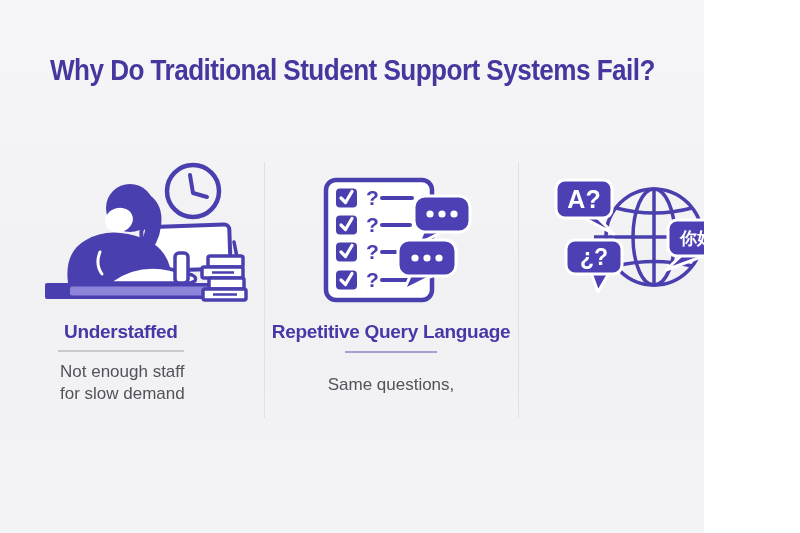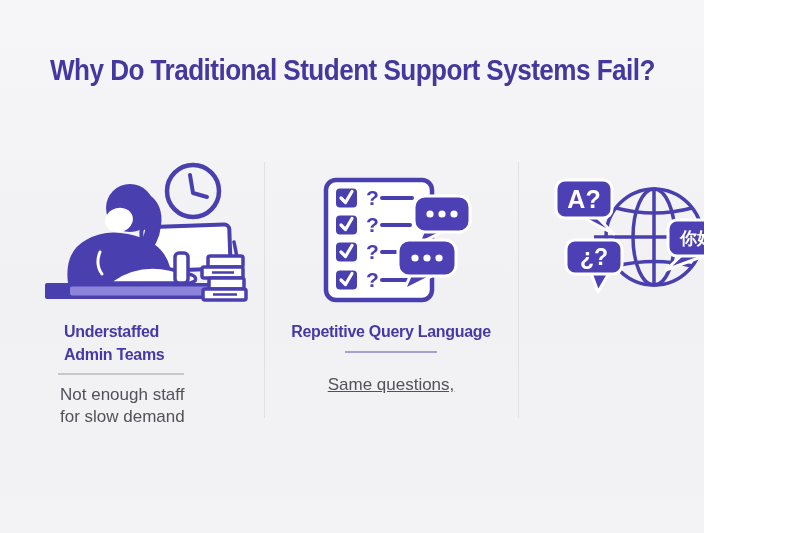--- a/index.html
+++ b/index.html
@@ -26,37 +26,37 @@
     display:grid; grid-template-columns:224px 254px 242px;
   }
   .col { position:relative; }
   .illu { position:relative; height:162px; }
   .illu svg { position:absolute; }
   .c1 .illu svg { left:0px;  top:-2px; }
   .c2 .illu svg { left:36px; top:8px; }
   .c3 .illu svg { left:22px; top:8px; }
   .textblock { margin-top:6px; }
   .heading {
-    font-size:16px; font-weight:700; letter-spacing:-0.3px;
+    font-size:19px; font-weight:700; letter-spacing:-0.3px;
     line-height:23px; color:#4638a6; white-space:nowrap;
   }
   .heading span { display:block; }
   .desc {
     font-size:17px; line-height:22px; color:#53515a; white-space:nowrap;
   }
   .desc span { display:block; }
   .rule { border:none; height:2px; }
   
   .c1 .heading { padding-left:24px; text-align:left; }
   .c1 .rule { width:126px; margin:7px 0 9px 18px; background:#c9c7cd; }
   .c1 .desc { padding-left:20px; text-align:left; }
   
   .c2 .heading { text-align:center; }
   .c2 .rule { width:92px; margin:8px auto 0 auto; background:#a6a1cc; }
-  .c2 .desc { text-align:center; margin-top:21px;text-decoration:underline; }
+  .c2 .desc { text-align:center; margin-top:21px; }
   
   .c3 .heading { text-align:center; }
   .c3 .rule { width:150px; margin:6px auto 8px auto; background:#dedce1; height:1.5px; }
   .c3 .desc { text-align:center; }
 </style>
 </head>
 <body>
 
 <div class="stage">
 
@@ -112,21 +112,20 @@
             <rect x="162" y="117" width="41" height="11" rx="2"></rect>
             <rect x="169" y="128" width="35" height="11" rx="2"></rect>
             <rect x="163" y="139" width="43" height="11" rx="2"></rect>
           </g>
           <path d="M172 122.5 h22 M173 144.5 h24" stroke="#4a3fae" stroke-width="2.5"></path>
         </svg>
       </div>
       <div class="textblock">
         <div class="heading">
           <span>Understaffed</span>
-          <span>Admin Teams</span>
         </div>
         <hr class="rule">
         <div class="desc">
           <span>Not enough staff</span>
           <span>for slow demand</span>
         </div>
       </div>
     </div>
 
     <div class="col c2">

